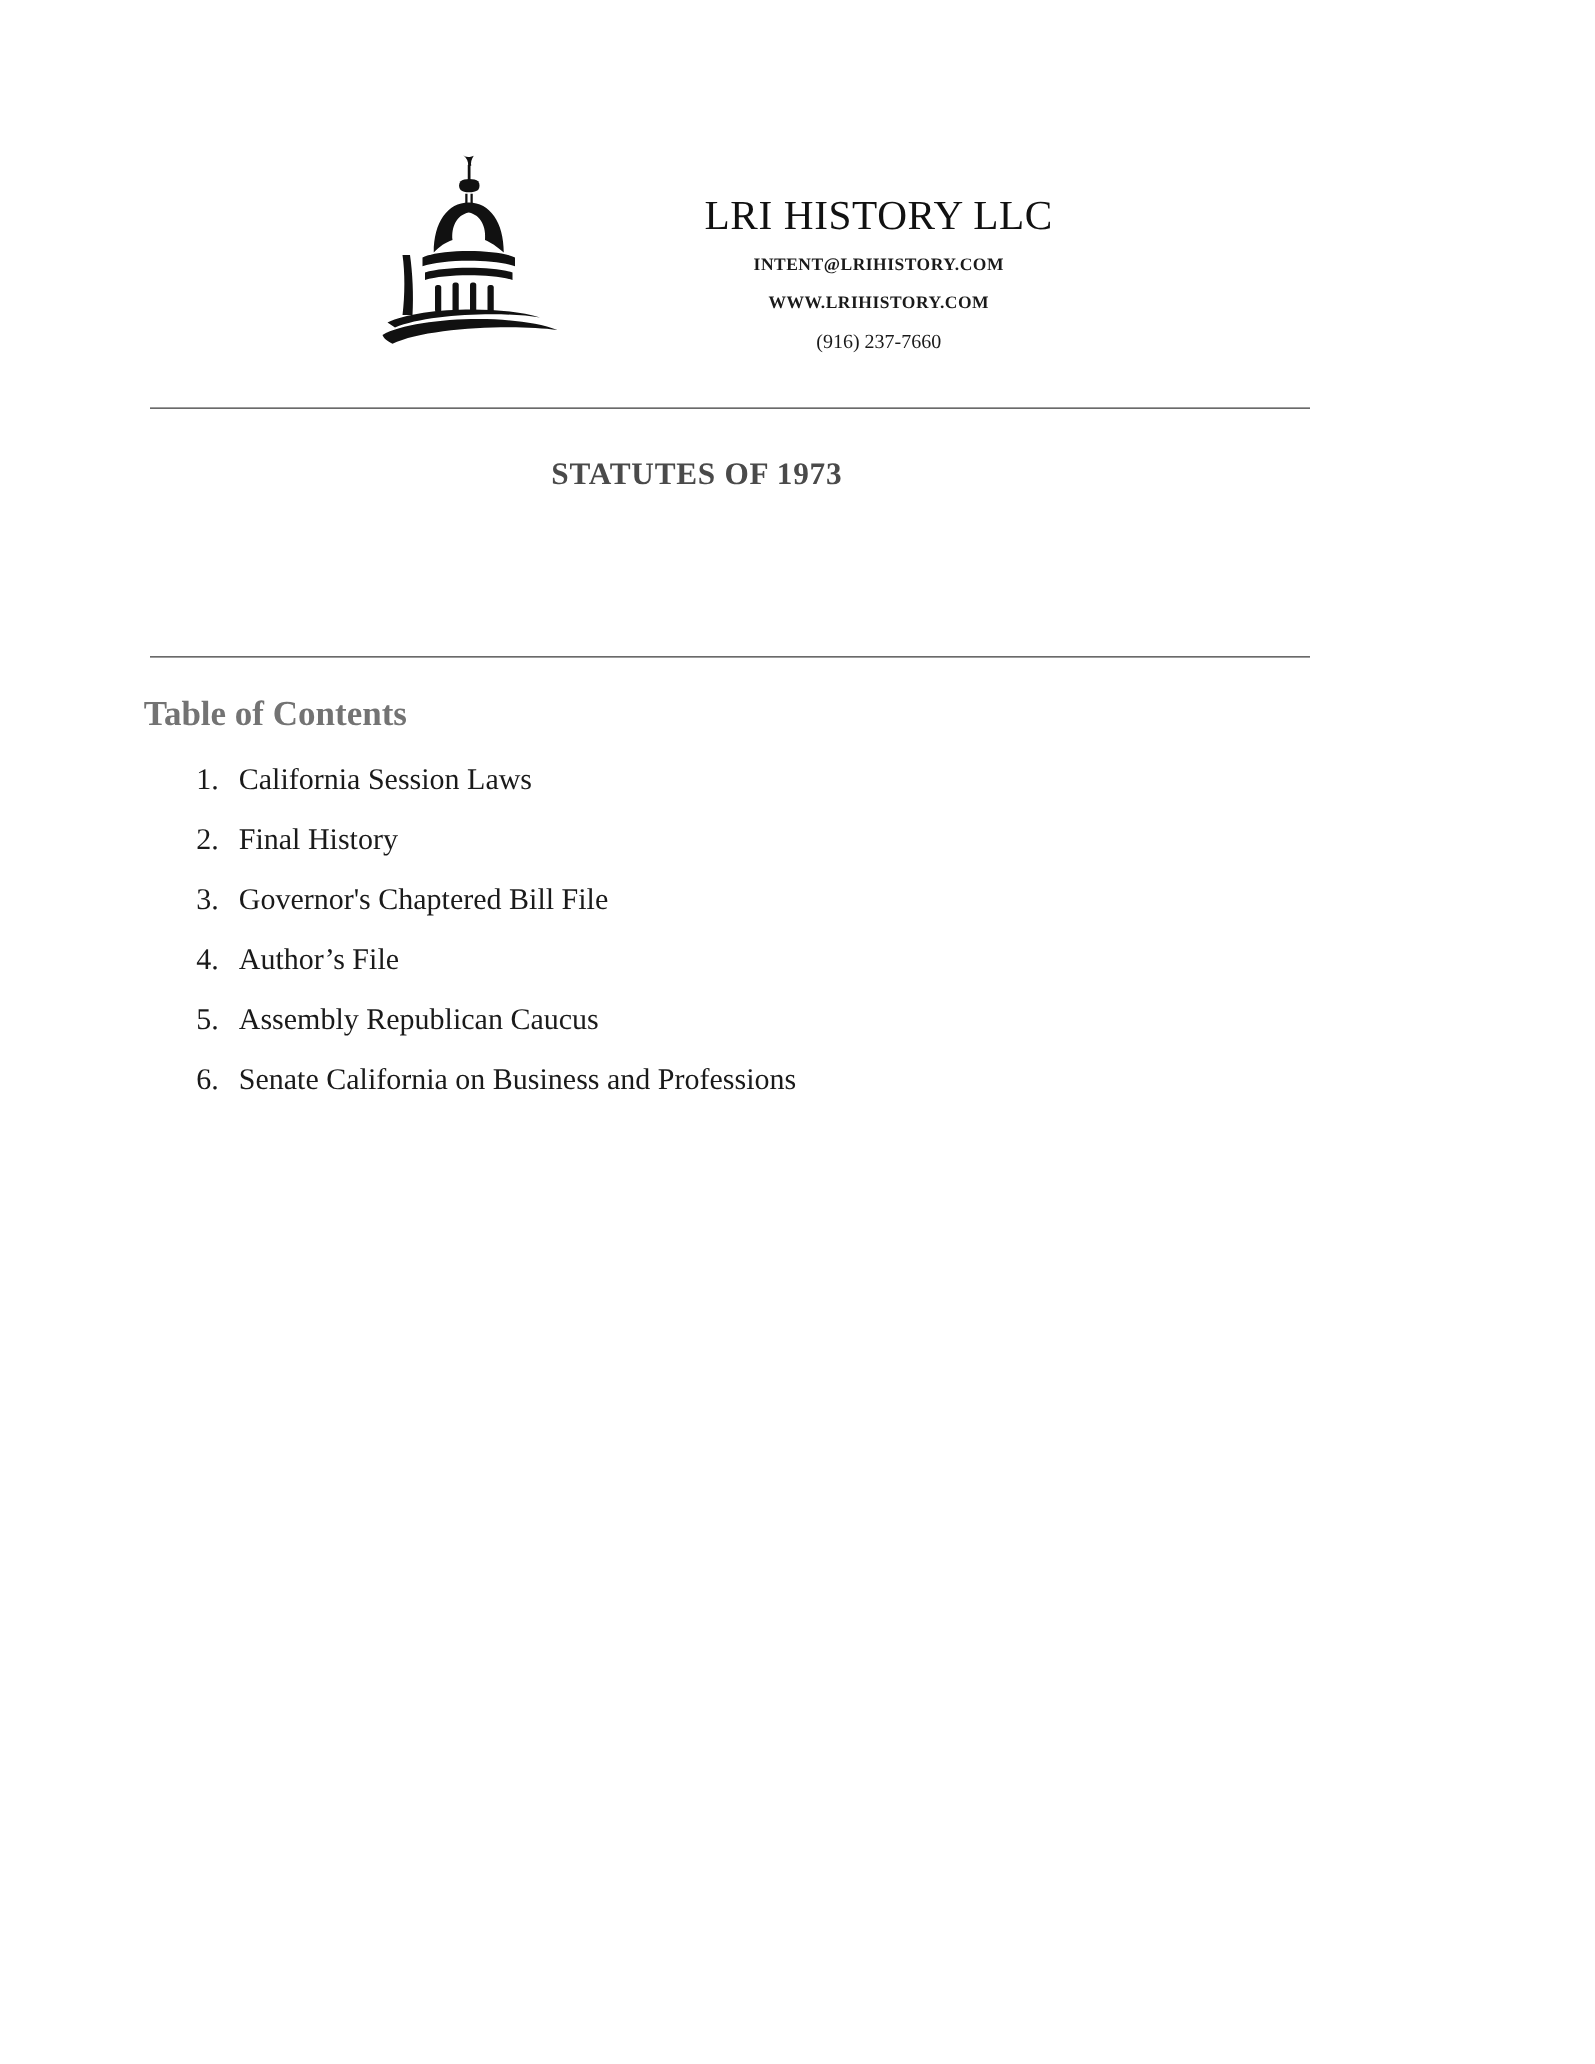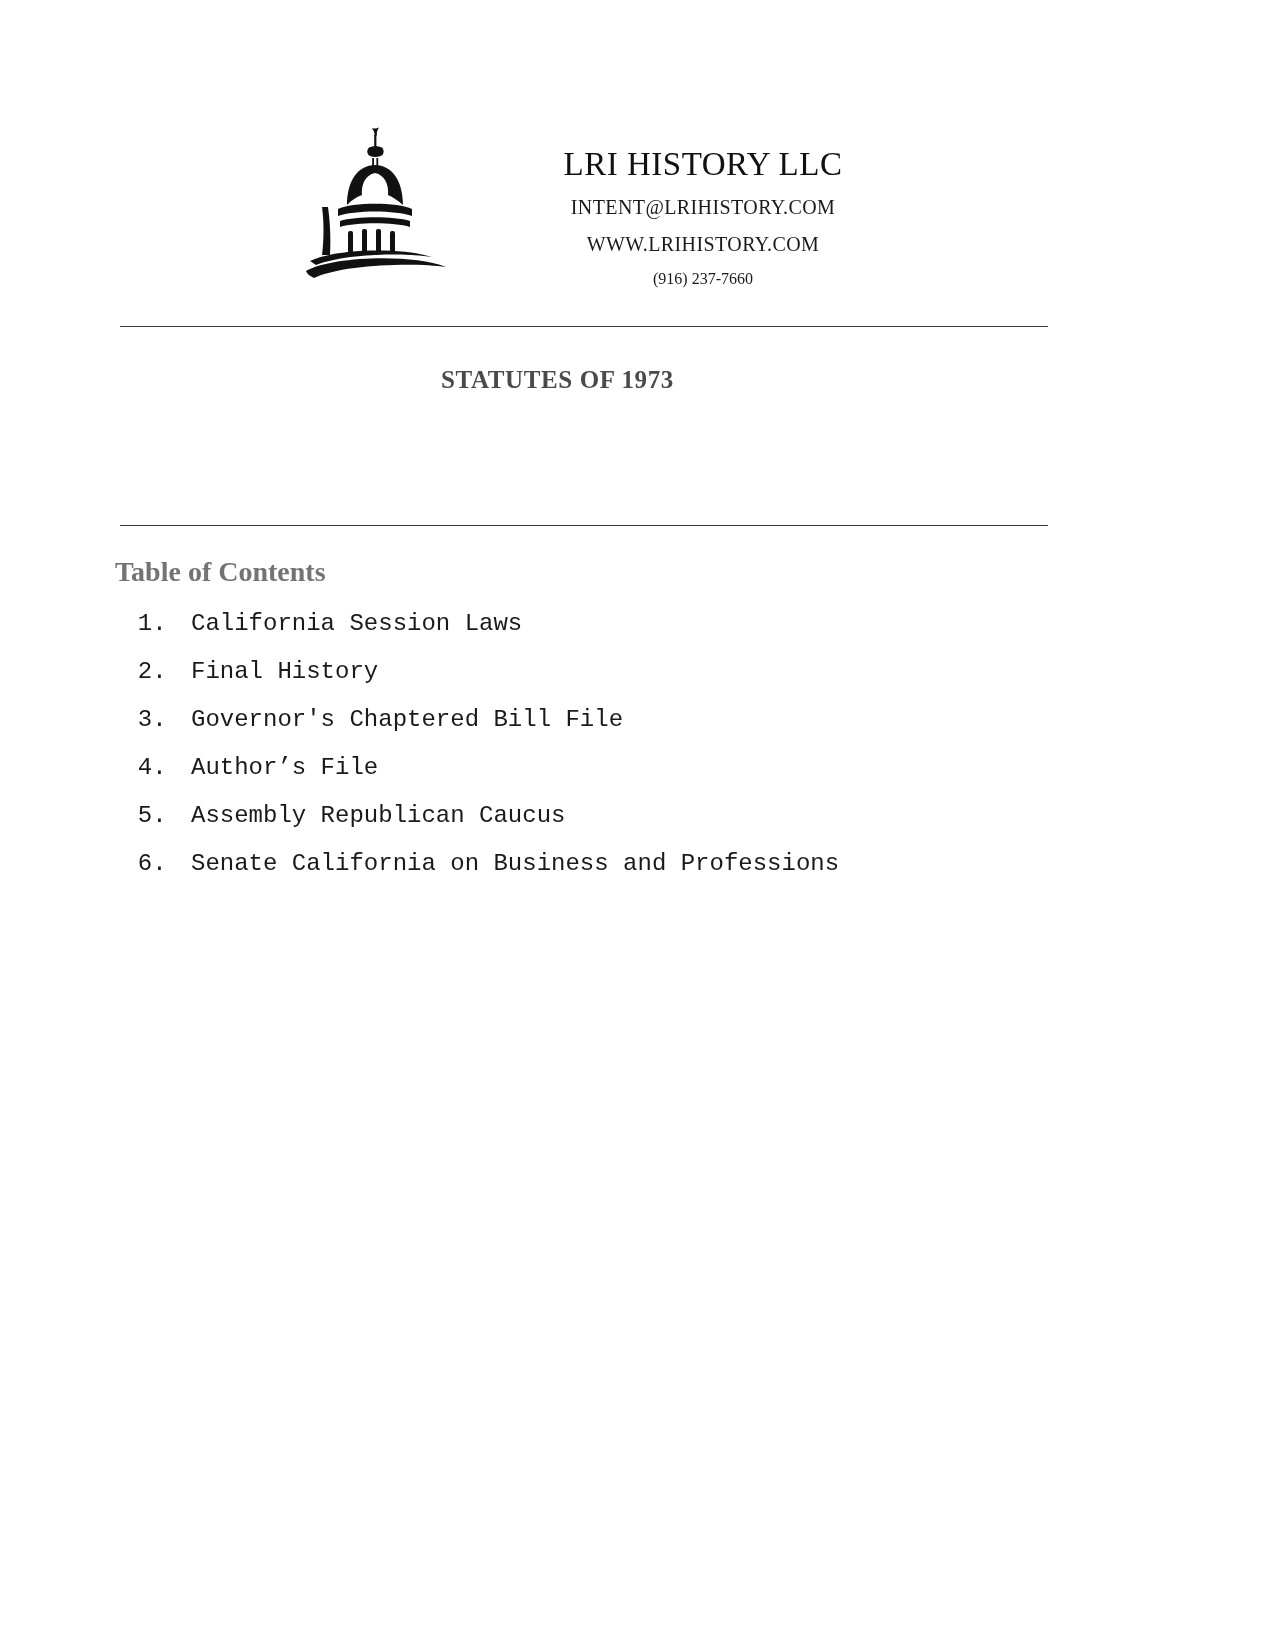--- a/index.html
+++ b/index.html
@@ -22,21 +22,21 @@
     background: #ffffff;
   }
 
   
   .letterhead {
     position: absolute;
     left: 0;
     top: 118px;
     width: 1276px;
     display: flex;
-    align-items: center;
+    align-items: flex-end;
     justify-content: flex-start;
   }
   .logo-wrap {
     width: 170px;
     margin-left: 290px;
     display: flex;
     align-items: flex-start;
     justify-content: center;
   }
   .logo-svg {
@@ -51,24 +51,25 @@
     font-family: "Liberation Serif", serif;
     font-size: 33px;
     letter-spacing: 0.5px;
     color: #111111;
     line-height: 1.1;
     margin-top: 28px;
     white-space: nowrap;
   }
   .brand-line {
     font-family: "Liberation Serif", serif;
-    font-size: 20px;
+    font-size: 14px;
     letter-spacing: 0.4px;
     color: #1a1a1a;
     margin-top: 14px;
+    font-weight: bold;
   }
   .brand-phone {
     font-family: "Liberation Serif", serif;
     font-size: 16px;
     color: #1a1a1a;
     margin-top: 14px;
   }
 
   
   .rule {
@@ -107,21 +108,20 @@
   }
   .toc-list {
     position: absolute;
     left: 137px;
     top: 612px;
     margin: 0;
     padding: 0 0 0 44px;
     list-style: decimal;
     font-size: 24px;
     color: #1a1a1a;
-    font-family: Liberation Mono, monospace;
   }
   .toc-list li {
     line-height: 1.0;
     margin-bottom: 24px;
     padding-left: 10px;
   }
   .toc-list li::marker {
     font-size: 24px;
   }
 </style>

